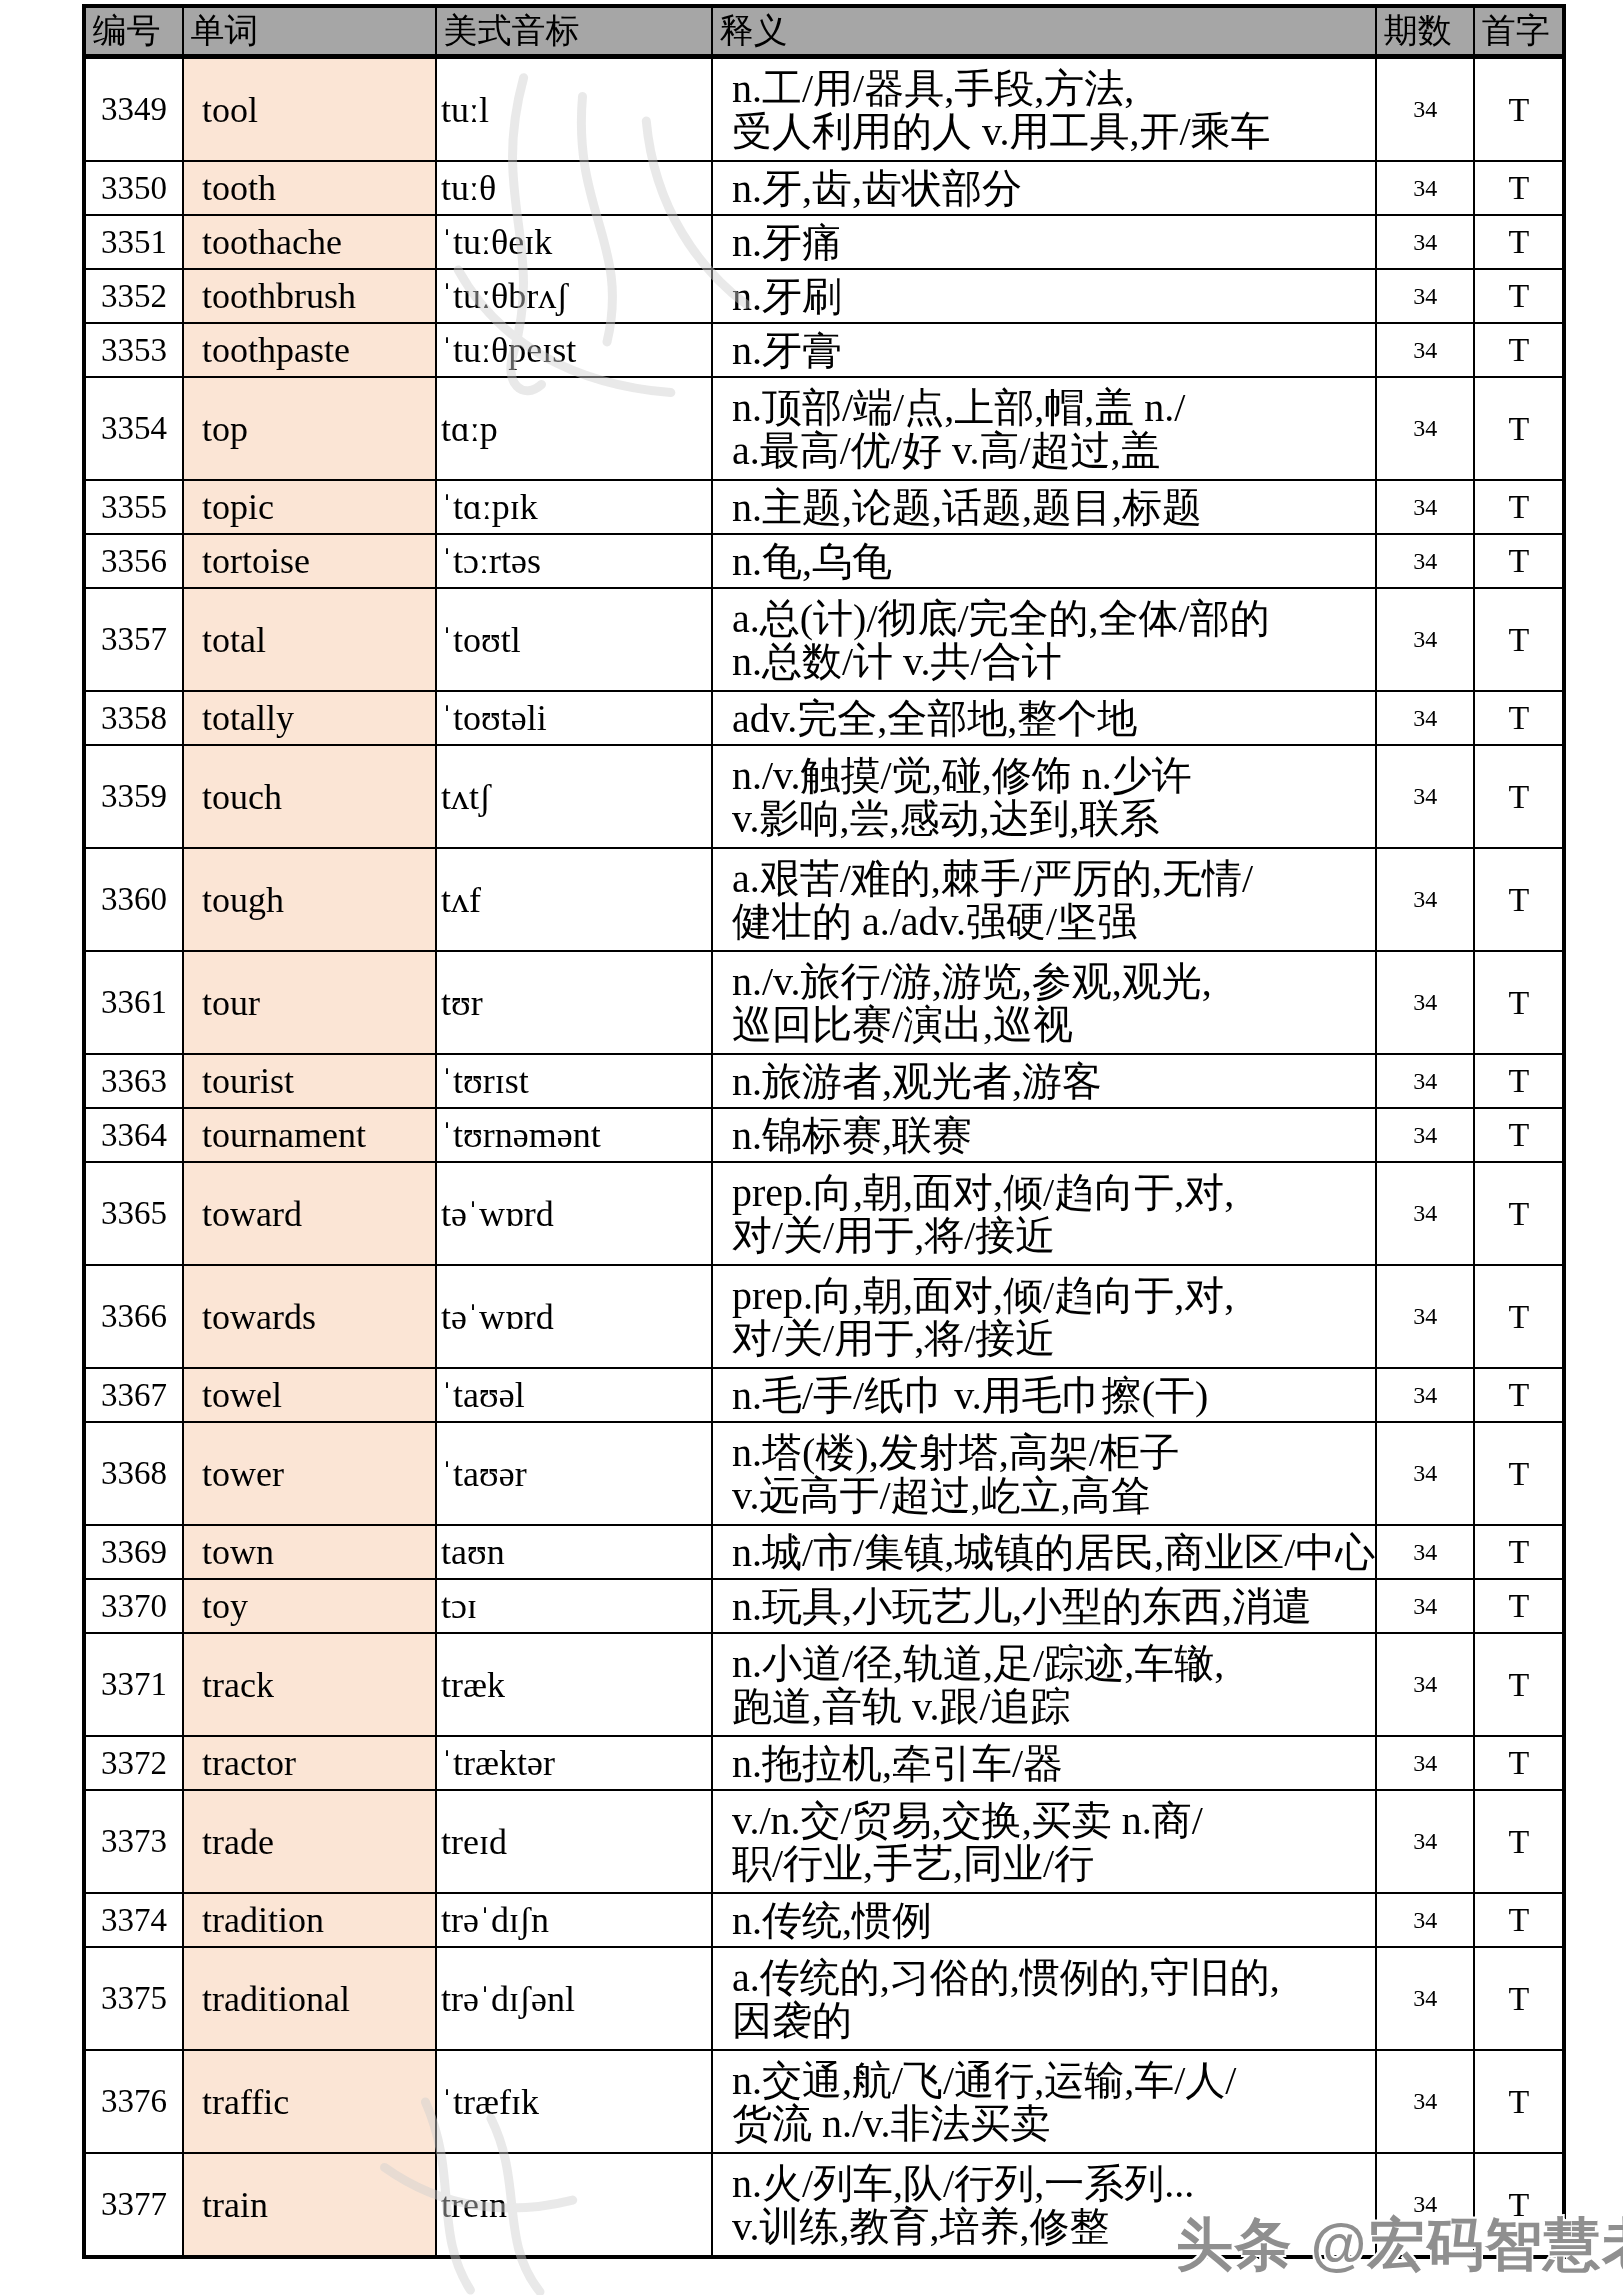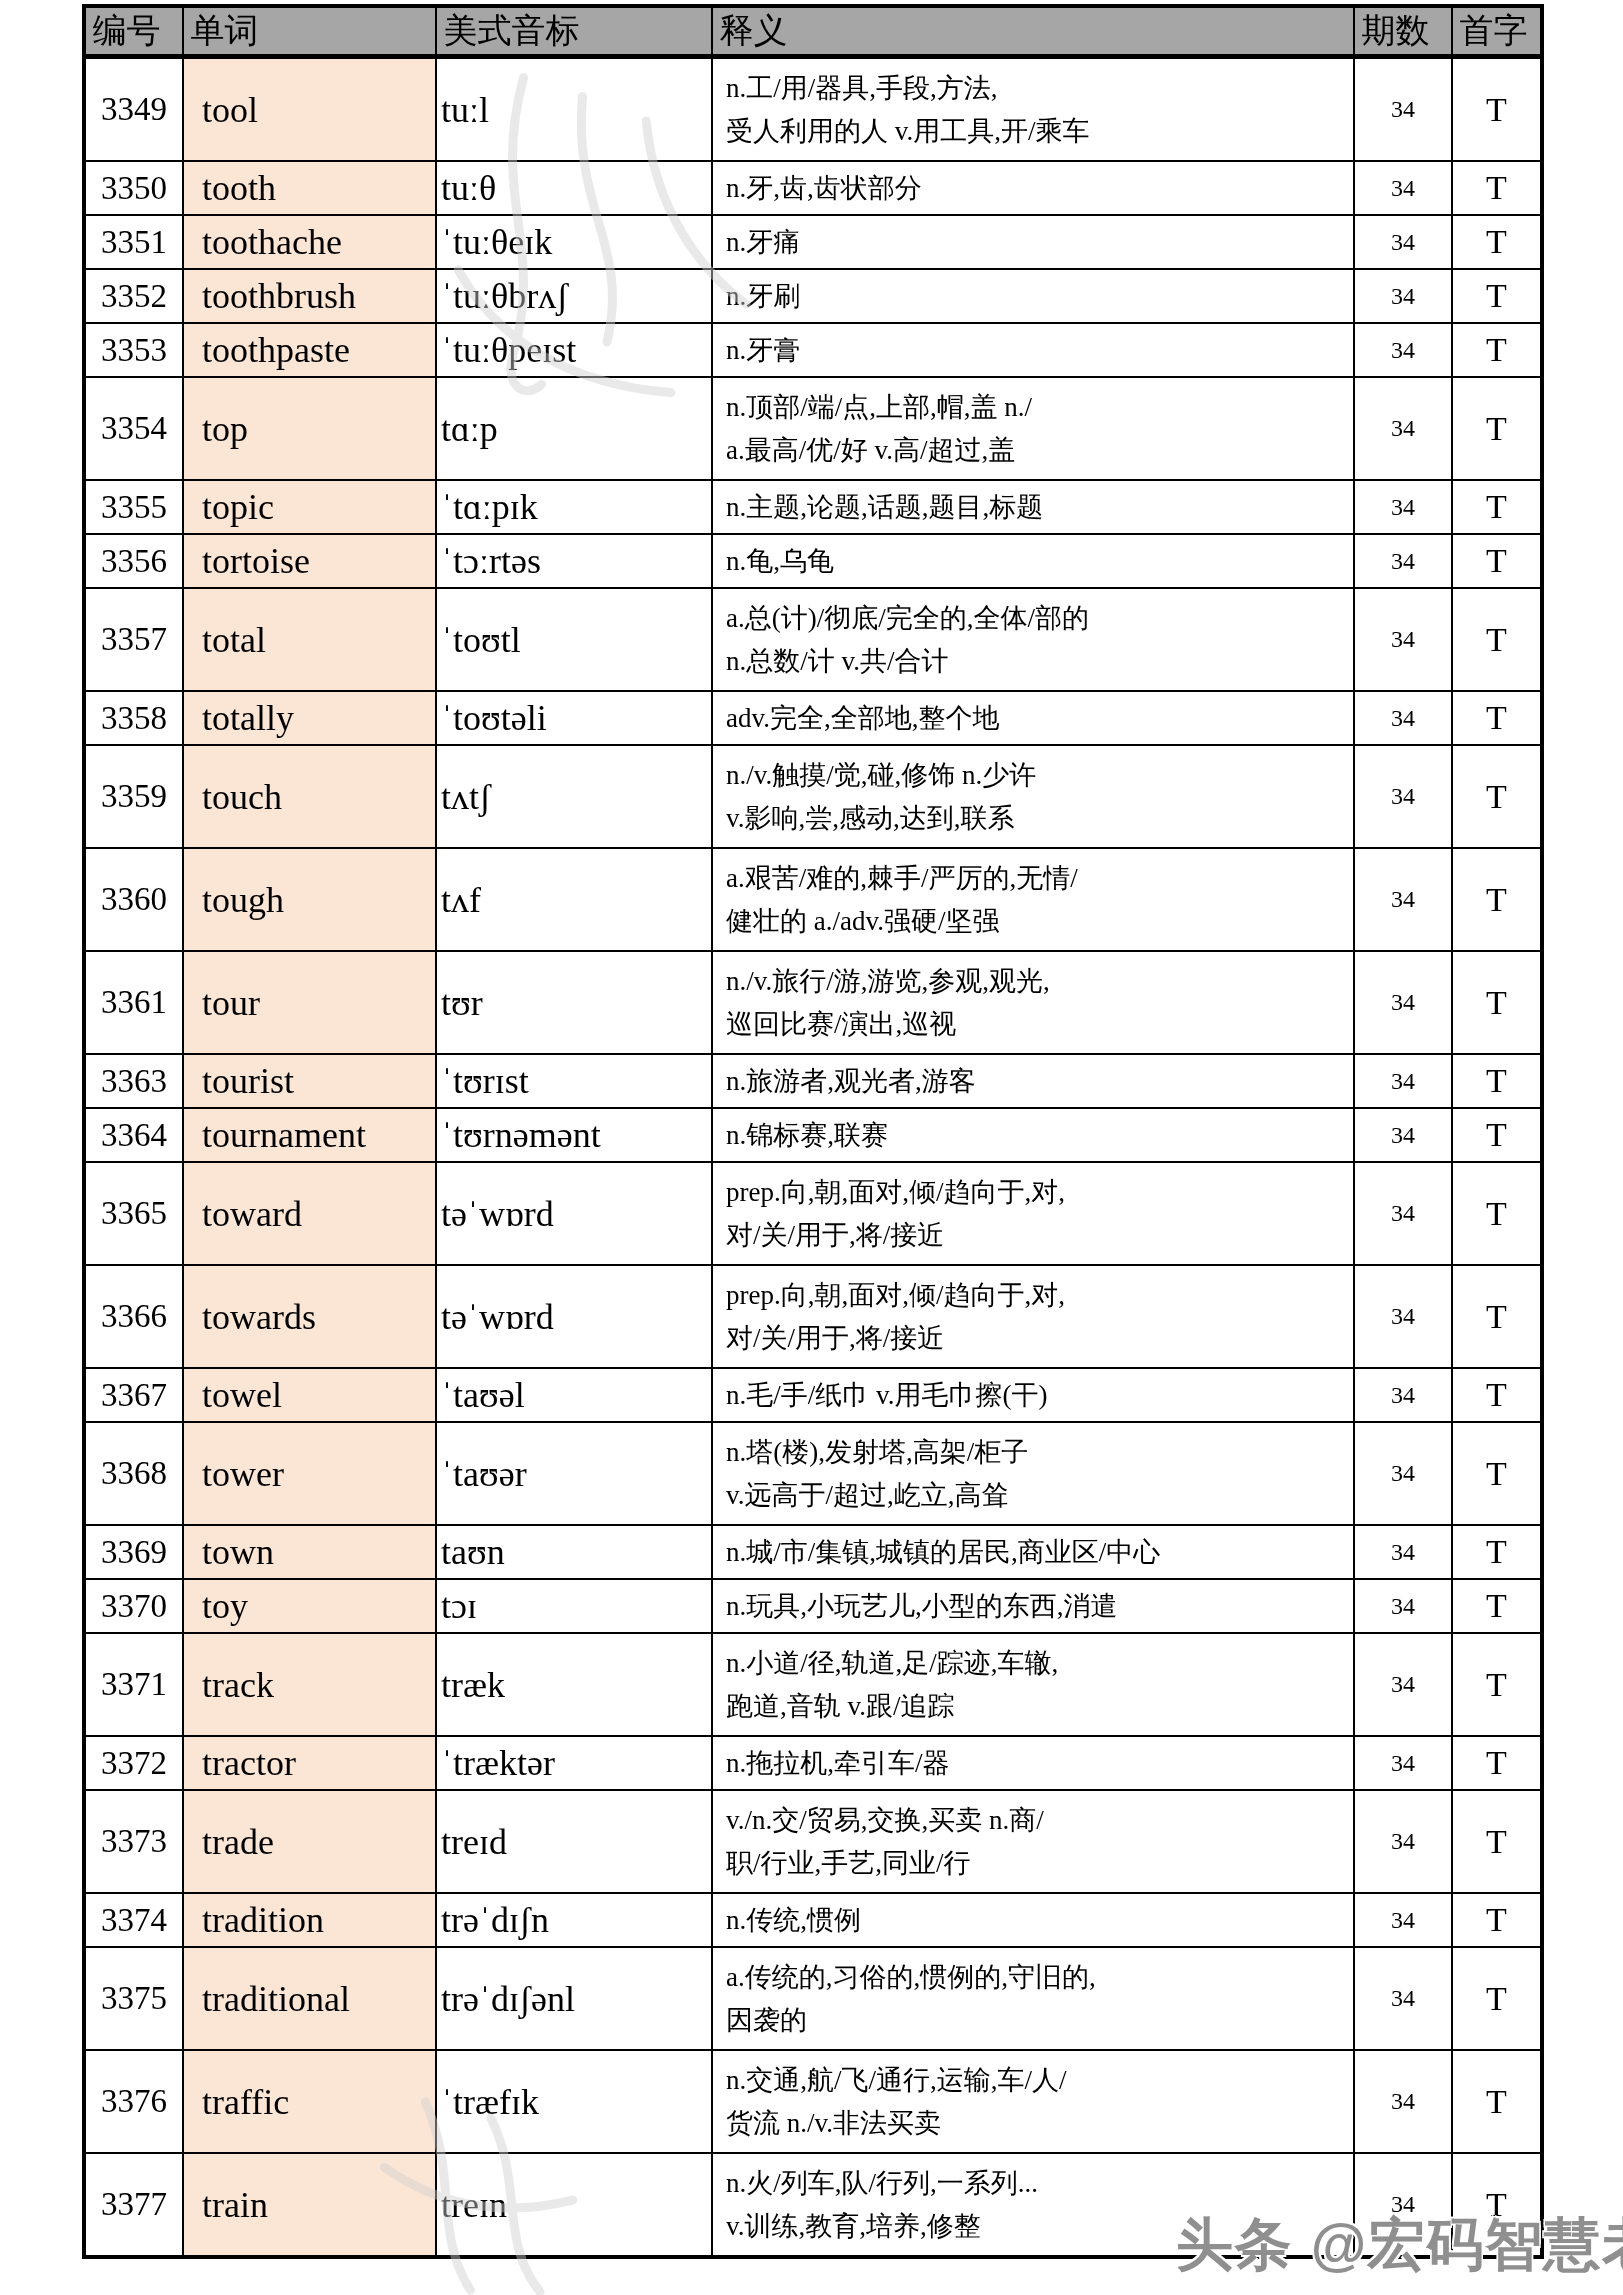--- a/index.html
+++ b/index.html
@@ -37,21 +37,21 @@
     height:46px;
     font-size:34px;font-weight:normal;
     text-align:left;padding-left:6.5px;
     border-bottom:5.7px solid var(--border);
   }
   tr.short td{height:52px;}
   tr.tall td{height:101px;}
   td.num{font-size:33px;text-align:center;font-family:Liberation Serif, serif;}
   td.word{font-size:36px;padding-left:18px;background:var(--word-bg);}
   td.phon{font-size:36px;padding-left:4px;}
-  td.meaning{font-size:27px;padding-left:13px;line-height:43px;}
+  td.meaning{font-size:40px;padding-left:19px;line-height:43px;}
   td.issue{font-size:24px;text-align:center;}
   td.initial{font-size:34px;text-align:center;}
   .mline{white-space:nowrap;}
   svg.curves{position:absolute;left:0;top:0;pointer-events:none;z-index:3;}
   .wm-text{
     position:absolute;left:1176px;top:2207px;z-index:5;
     font-family:"Liberation Sans","DejaVu Sans",sans-serif;
     font-weight:bold;font-size:57px;letter-spacing:1.6px;
     color:var(--wm-gray);white-space:nowrap;
     text-shadow:1.6px 1.6px 0 #fff,-1.6px -1.6px 0 #fff,1.6px -1.6px 0 #fff,-1.6px 1.6px 0 #fff;

